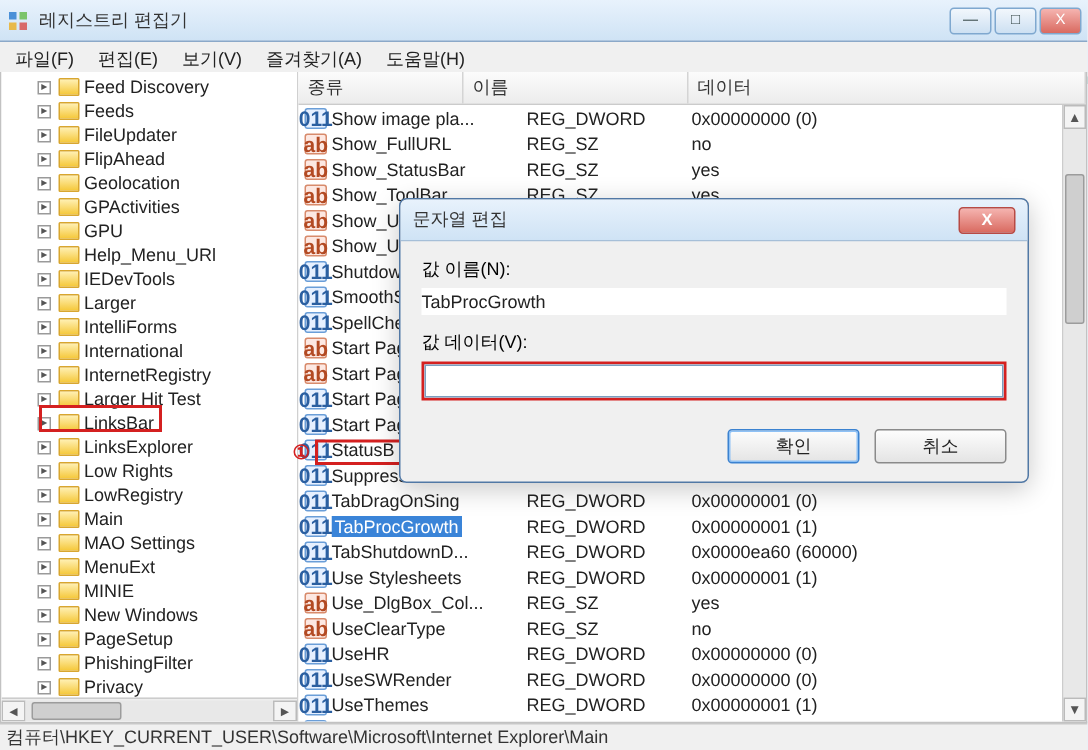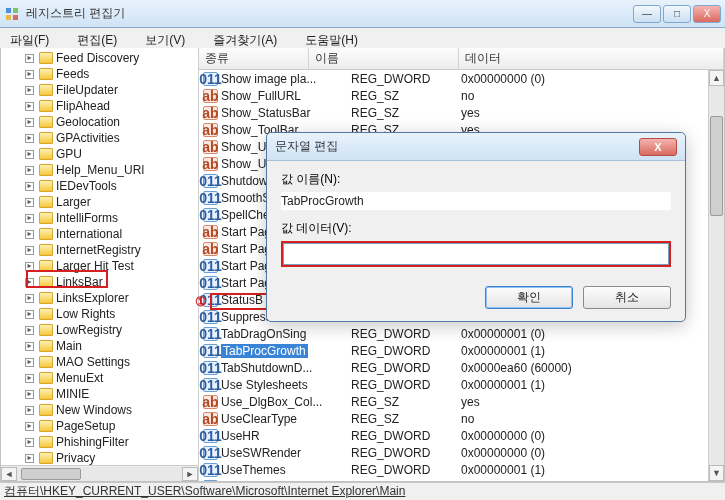--- a/index.html
+++ b/index.html
@@ -5,21 +5,21 @@
   * { box-sizing: border-box; margin: 0; padding: 0; font-family: "Segoe UI", Tahoma, sans-serif; font-size: 12px; }
   body { width: 725px; height: 500px; background: #d4e4f4; overflow: hidden; position: relative; }
   
   .titlebar { height: 28px; background: linear-gradient(#e8f2fc, #cfe3f5); display: flex; align-items: center; padding: 0 4px; border-bottom: 1px solid #8ba8c8; }
   .titlebar .icon { width: 16px; height: 16px; margin-right: 6px; display:flex;align-items:center;justify-content:center;}
   .titlebar .title { flex: 1; color: #333; }
   .winbtns { display: flex; gap: 2px; }
   .winbtn { width: 28px; height: 18px; background: linear-gradient(#f2f7fc,#cde0f2); border: 1px solid #7fa8cf; border-radius: 3px; display:flex;align-items:center;justify-content:center; font-size:10px; color:#344;}
   .winbtn.close { background: linear-gradient(#f5b4b0,#d96a60); color:#fff; }
   
-  .menubar { height: 28px; background: #f0f0f0; border-bottom: 3px solid #0f766e; display:flex; align-items:center; padding: 0 4px; gap: 16px;}
+  .menubar { height: 28px; background: #f0f0f0; border-bottom: 5px solid #0f766e; display:flex; align-items:center; padding: 0 4px; gap: 4px;}
   .menubar span { padding: 1px 6px; color:#222; }
   
   .workspace { position: absolute; top: 48px; bottom: 18px; left: 0; right: 0; display:flex; background:#fff; border:1px solid #c2c2c2; border-top:none; }
   .tree { width: 198px; border-right: 1px solid #d0d0d0; overflow: hidden; position:relative; background:#fff;}
   .tree-inner { padding: 2px 0 2px 18px; }
   .tree-item { display:flex; align-items:center; height:16px; gap:3px; white-space:nowrap; padding-left:6px;}
   .tree-item .exp { width:9px; height:9px; border:1px solid #9a9a9a; background:#fff; display:flex;align-items:center;justify-content:center; font-size:8px; line-height:8px; color:#555; margin-right:2px;}
   .tree-item .folder { width:14px; height:12px; background: linear-gradient(#fff0b3,#f5c83a); border:1px solid #d8a62f; border-radius:1px;}
   .tree-item .label { color:#222; }
   .hscroll { position:absolute; bottom:0; left:0; right:0; height:16px; background:#eee; border-top:1px solid #ccc; display:flex; align-items:center;}
@@ -37,21 +37,21 @@
   .ic.num { background:#e6f0ff; border-color:#6a9ed8; color:#2b5fa0;}
   .ic.sz { background:#fde8e2; border-color:#d88b6c; color:#b34a23;}
   .row .n { width:130px; overflow:hidden; text-overflow:ellipsis; white-space:nowrap; color:#222;}
   .row .t { width:110px; color:#222;}
   .row .d { flex:1; color:#222; overflow:hidden;white-space:nowrap;}
   .vscroll { position:absolute; top:22px; right:0; width:16px; bottom:0; background:#eee; border-left:1px solid #ccc;}
   .vscroll .vbtn{height:16px;background:#f4f4f4;border:1px solid #bbb;display:flex;align-items:center;justify-content:center;font-size:9px;color:#555;}
   .vscroll .vtrack{position:absolute;top:16px;bottom:16px;left:0;right:0;background:#e8e8e8;}
   .vscroll .vthumb{position:absolute;left:1px;top:30px;width:13px;height:100px;background:#cfcfcf;border:1px solid #9c9c9c;border-radius:2px;}
   
-  .statusbar { position:absolute; bottom:0; left:0; right:0; height:18px; background:#f0f0f0; border-top:1px solid #c8c8c8; display:flex; align-items:center; padding:0 4px; color:#333; font-size:11px;text-decoration:underline;}
+  .statusbar { position:absolute; bottom:0; left:0; right:0; height:18px; background:#f0f0f0; border-top:1px solid #c8c8c8; display:flex; align-items:center; padding:0 4px; color:#333; font-size:11px;}
   
   .main-hl { position:absolute; left:26px; top:270px; width:82px; height:18px; border:2px solid #d42020; pointer-events:none;}
   .circle1 { position:absolute; left:195px; top:294px; color:#d42020; font-size:13px; font-weight:bold; pointer-events:none;}
   .row-hl { position:absolute; left:210px; top:293px; width:322px; height:17px; border:2px solid #d42020; pointer-events:none;}
   .sel-name { background:#3a84d8; color:#fff; padding:0 2px;}
   
   .dialog { position:absolute; left:266px; top:132px; width:420px; height:190px; background:#f0f0f0; border:1px solid #5178a5; border-radius:5px; box-shadow:0 4px 18px rgba(0,0,0,.22);}
   .dlg-title { height:28px; background: linear-gradient(#e8f2fc,#cfe3f5); border-bottom:1px solid #a6bfd8; border-radius:5px 5px 0 0; display:flex; align-items:center; padding:0 8px;}
   .dlg-title .t { flex:1; color:#333;}
   .dlg-close { width:38px; height:18px; background:linear-gradient(#f5b4b0,#d96a60); border:1px solid #b84a44; border-radius:3px; display:flex;align-items:center;justify-content:center;color:#fff;font-weight:bold;font-size:11px;}

